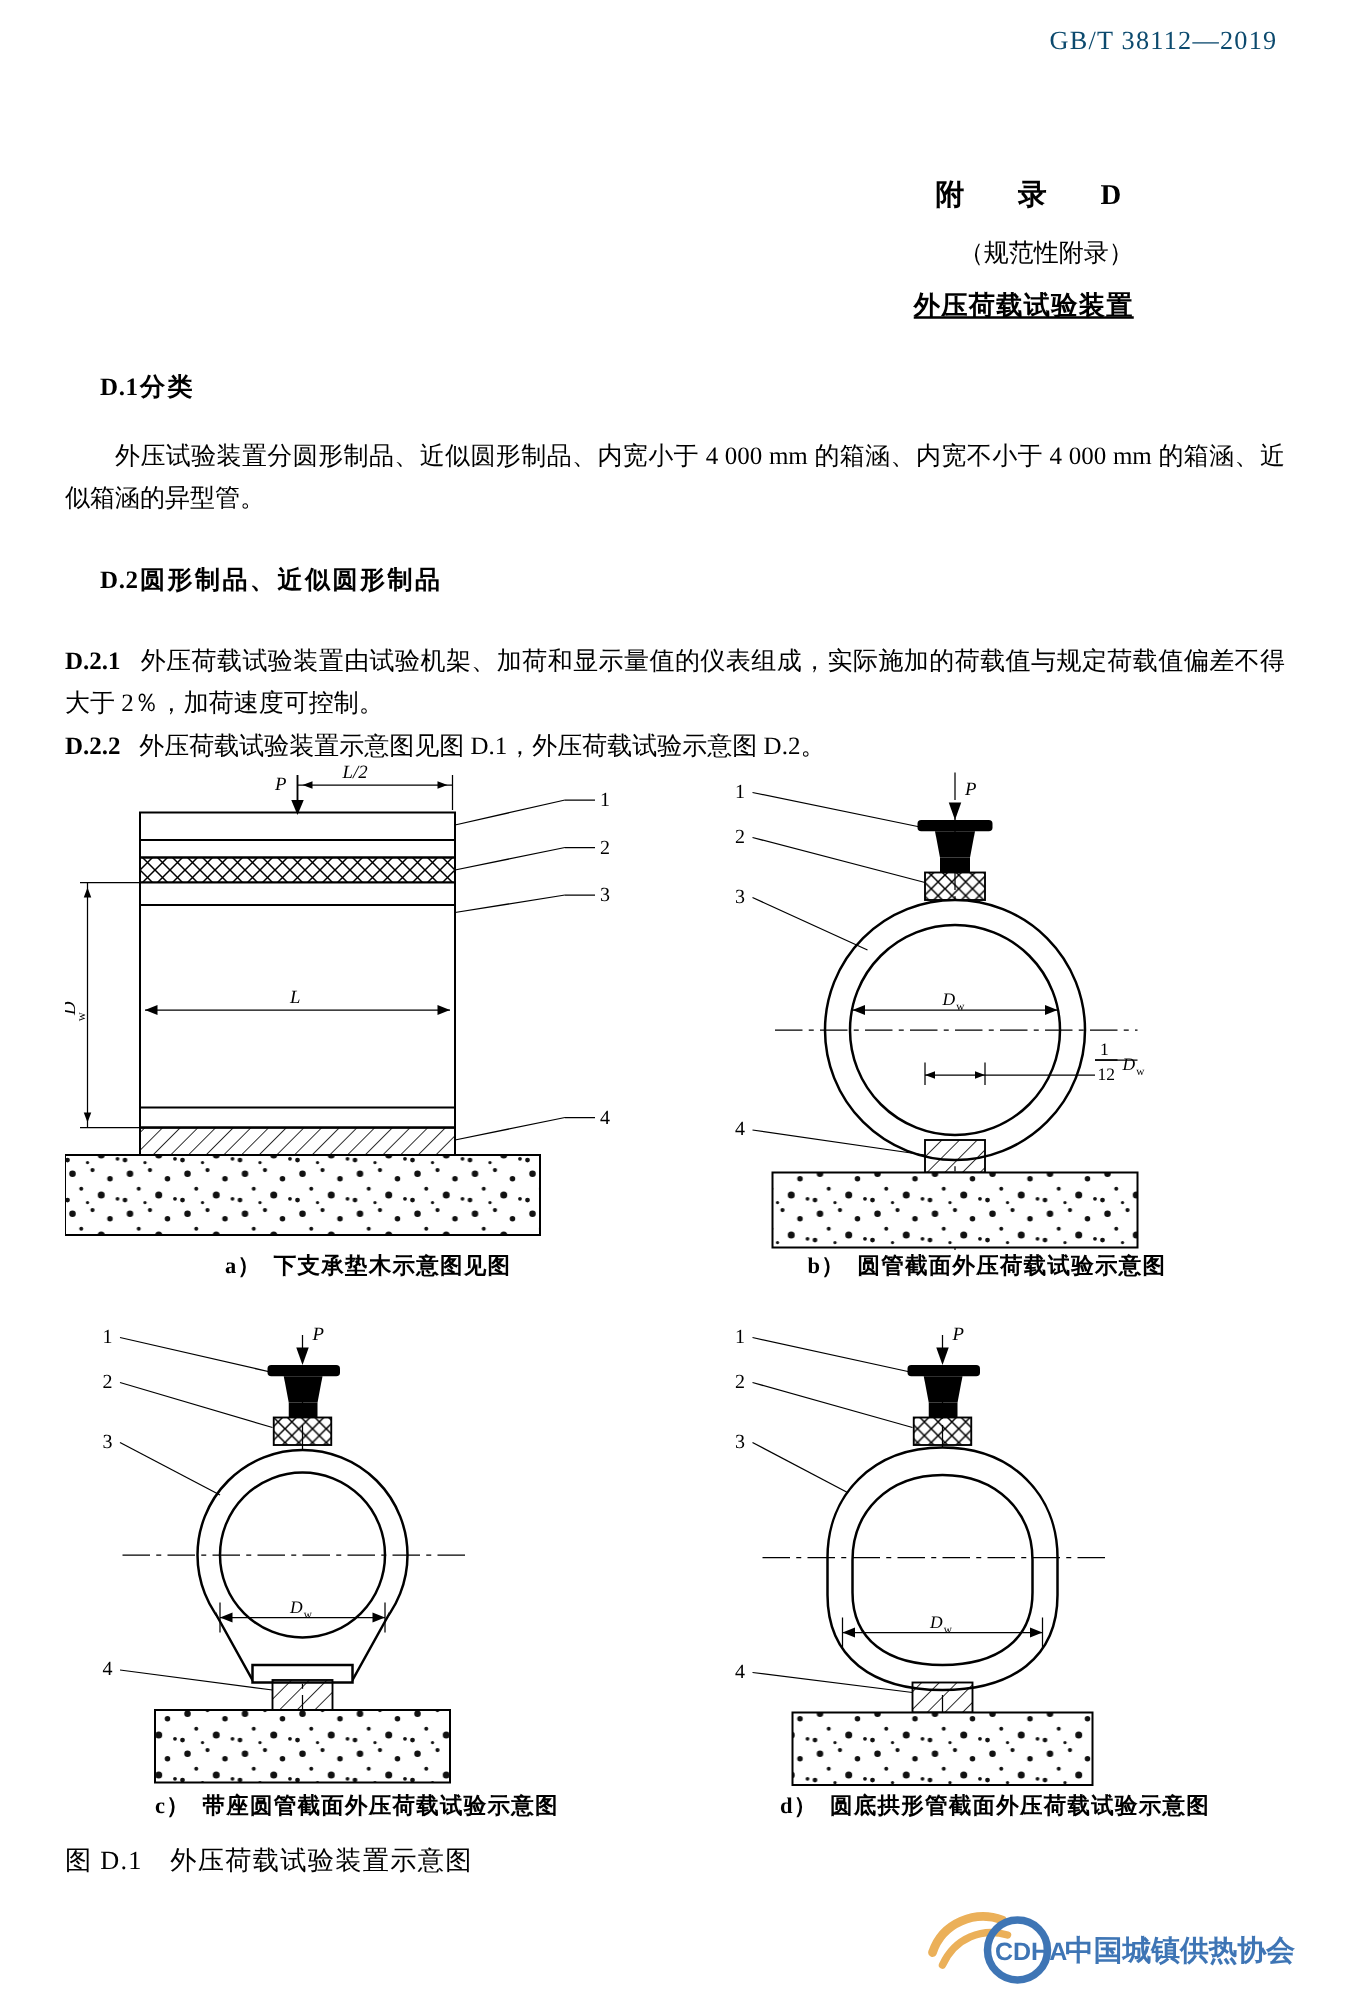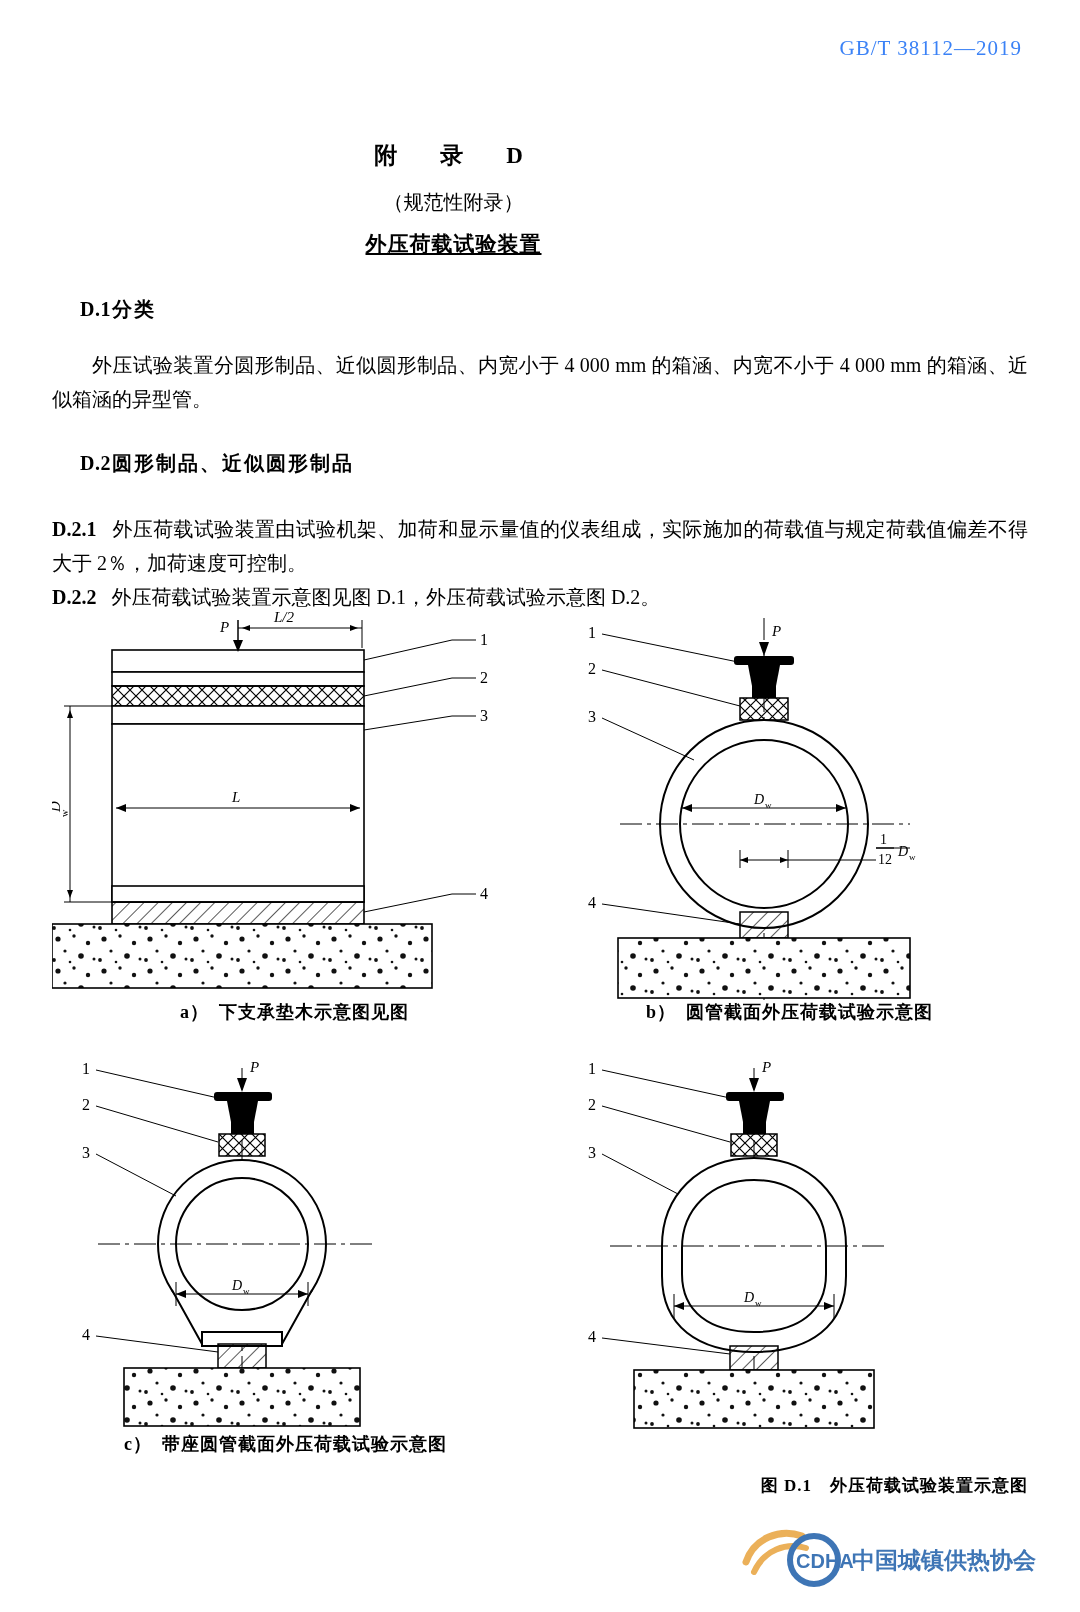--- a/index.html
+++ b/index.html
@@ -15,35 +15,35 @@
     position: relative;
     width: 1080px;
     height: 1612px;
     margin: 0 auto;
     background: #fff;
     overflow: hidden;
   }
   
   .header {
     position: absolute;
-    top: 36px;
+    top: 20px;
     right: 58px;
     font-family: "Liberation Serif", serif;
     font-size: 21px;
     letter-spacing: 1px;
-    color: #3b82f6;
+    color: #0c4a6e;
   }
 
   
   .title-block {
     position: absolute;
     top: 140px;
     left: 0;
     width: 907px;
-    text-align: center;
+    text-align: right;
   }
   .title-main {
     font-family: "Liberation Serif", serif;
     font-weight: bold;
     font-size: 23px;
     letter-spacing: 10px;
     margin-bottom: 18px;
   }
   .title-sub {
     font-family: "Liberation Serif", serif;
@@ -95,23 +95,23 @@
     letter-spacing: 1px;
     white-space: nowrap;
   }
   .fig-caption .tag { font-family: "Liberation Serif", serif; margin-right: 10px; }
 
   .fig-title {
     position: absolute;
     left: 0;
     top: 862px;
     width: 976px;
-    text-align: right;
-    font-size: 17px;
-    font-weight: bold;
+    text-align: left;
+    font-size: 21px;
+    font-weight: normal;
     letter-spacing: 1px;
   }
 
   svg { display: block; }
 
   
   .watermark {
     position: absolute;
     right: 40px;
     bottom: 18px;
@@ -438,20 +438,23 @@
 
     <div class="fig-caption" style="left:128px; top:388px;">
       <span class="tag">a）</span><span>下支承垫木示意图见图</span>
     </div>
     <div class="fig-caption" style="left:594px; top:388px;">
       <span class="tag">b）</span><span>圆管截面外压荷载试验示意图</span>
     </div>
     <div class="fig-caption" style="left:72px; top:820px;text-align:center;">
       <span class="tag">c）</span><span>带座圆管截面外压荷载试验示意图</span>
     </div>
+    <div class="fig-caption" style="left:572px; top:820px;">
+      <span class="tag">d）</span><span>圆底拱形管截面外压荷载试验示意图</span>
+    </div>
 
     <div class="fig-title">图 D.1　外压荷载试验装置示意图</div>
   </div>
 
   <svg class="watermark" viewBox="0 0 300 78">
     <g opacity="0.9">
       <path d="M6,46 C14,22 40,12 62,20" stroke="#e8a33d" stroke-width="7" fill="none" stroke-linecap="round"></path>
       <path d="M14,56 C24,34 46,26 66,32" stroke="#e8a33d" stroke-width="6" fill="none" stroke-linecap="round"></path>
       <circle cx="74" cy="44" r="24" fill="none" stroke="#1f5fa9" stroke-width="6"></circle>
       <text x="56" y="52" font-family="Liberation Sans, sans-serif" font-size="20" font-weight="bold" fill="#1f5fa9">CDHA</text>

